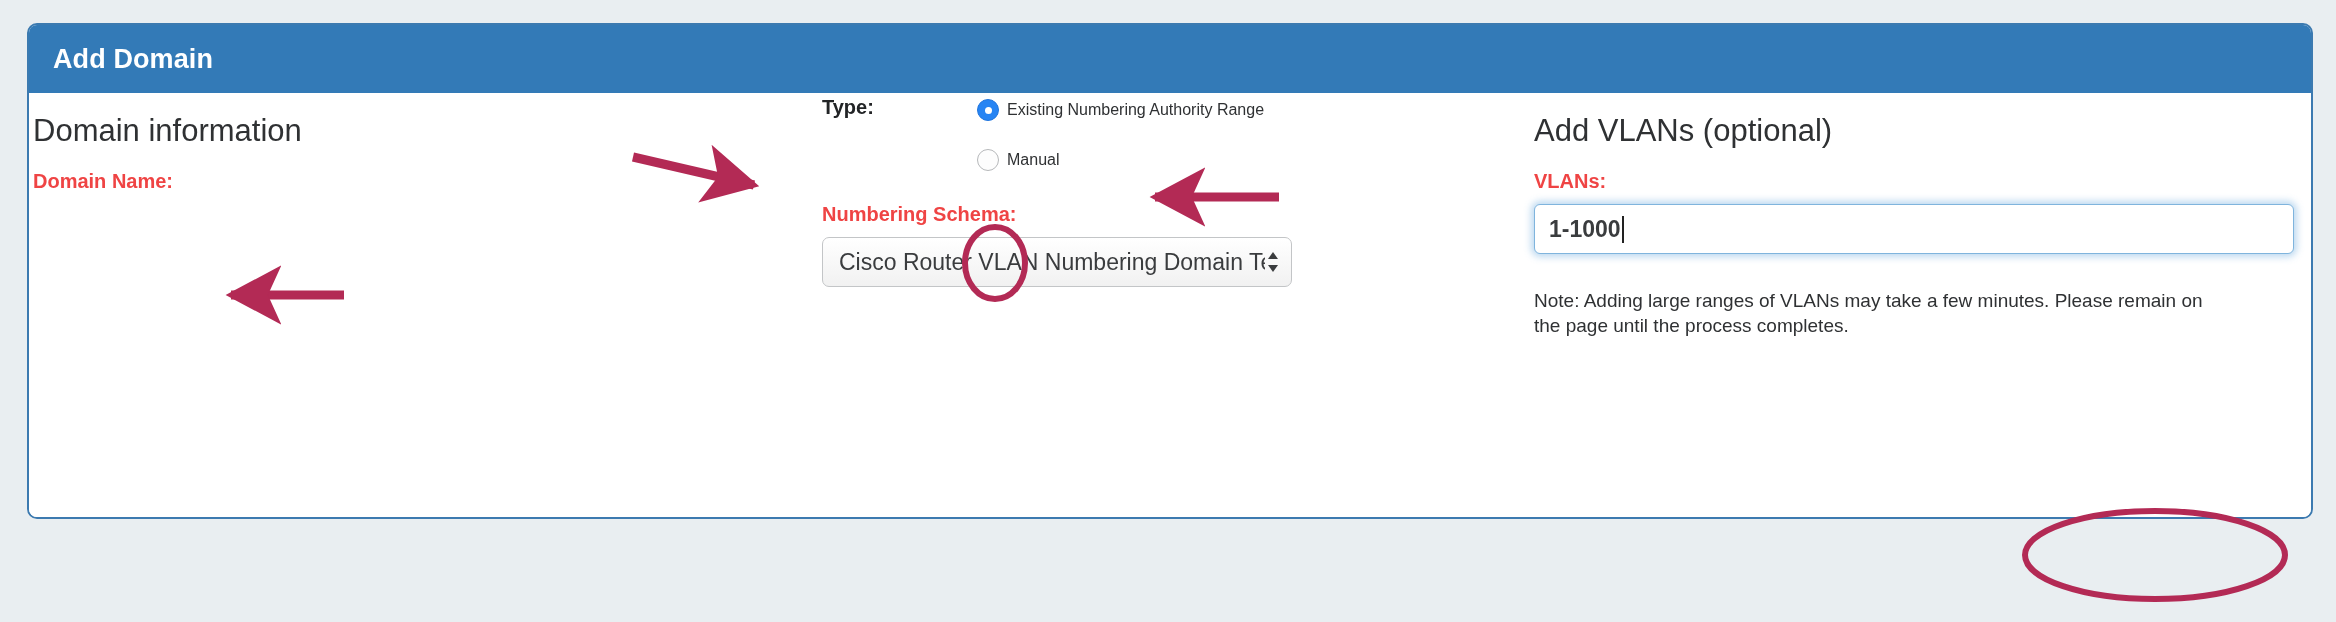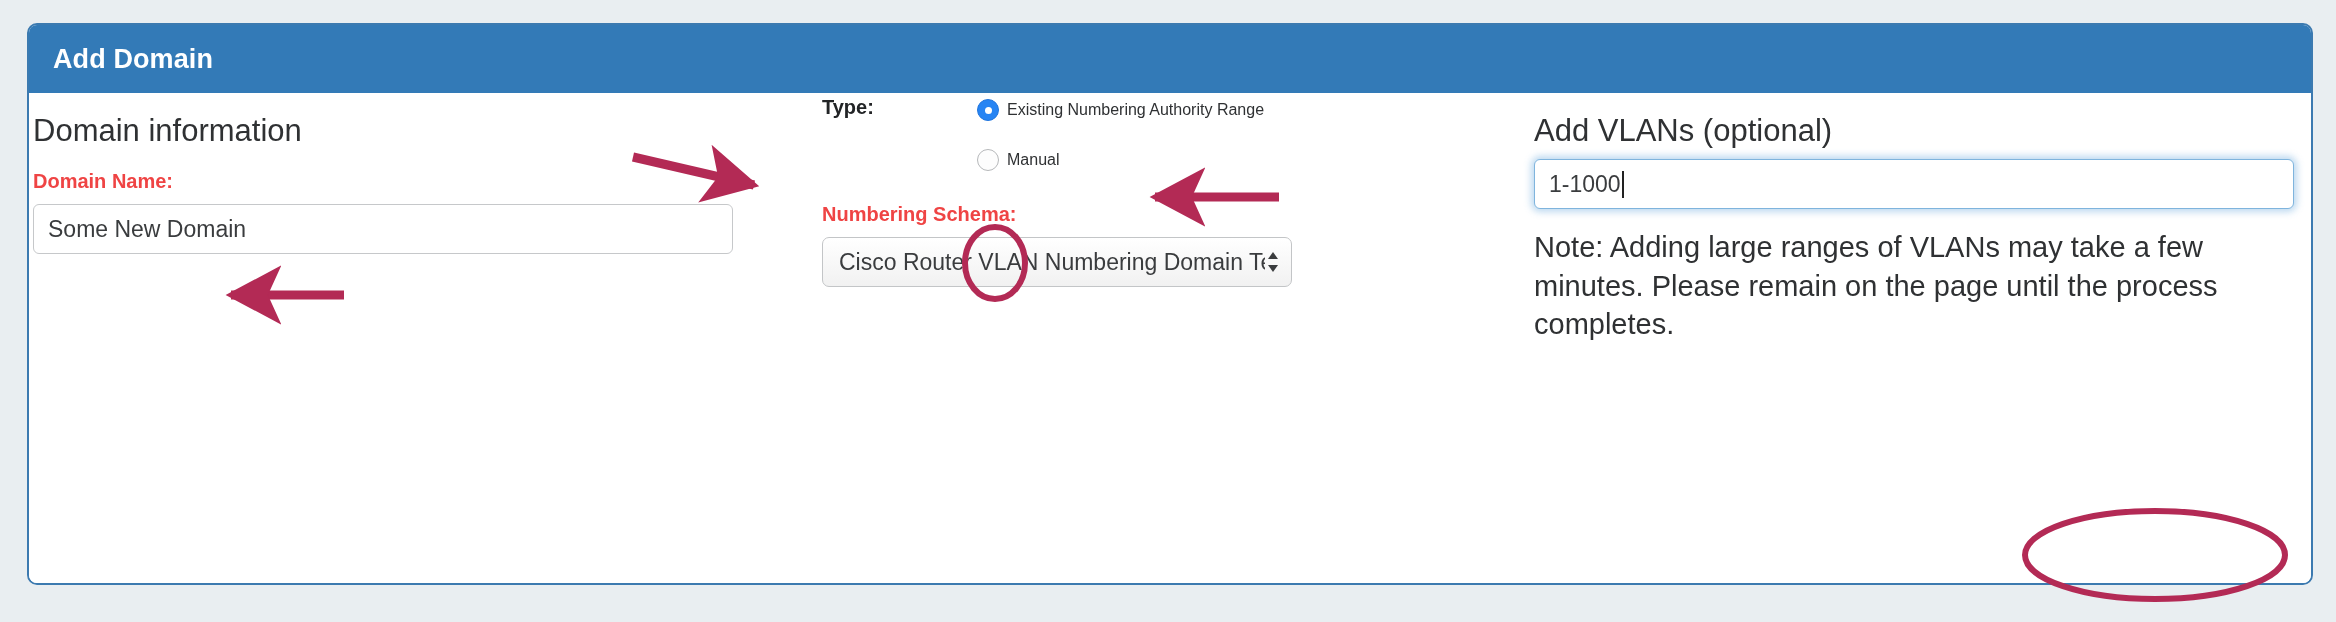--- a/index.html
+++ b/index.html
@@ -14,21 +14,21 @@
     overflow: hidden;
     position: relative;
   }
 
   
   #panel {
     position: absolute;
     left: 27px;
     top: 23px;
     width: 2286px;
-    height: 562px;
+    height: 496px;
     border: 2px solid #3c7ab0;
     border-radius: 10px;
     background: #ffffff;
     box-sizing: border-box;
     overflow: hidden;
   }
   #panel-header {
     height: 68px;
     background: #337ab7;
     display: flex;
@@ -88,20 +88,21 @@
   }
   #domain-name-input {
     width: 700px;
     margin-top: 11px;
   }
   #vlans-input {
     width: 760px;
     margin-top: 11px;
     border: 1px solid #7fb4dd;
     box-shadow: 0 0 7px 3px rgba(108,170,222,0.45);
+    font-weight: bold;
   }
   .caret {
     display: inline-block;
     width: 2px;
     height: 27px;
     background: #222;
     margin-left: 1px;
   }
 
   
@@ -185,23 +186,23 @@
     flex-direction: column;
     align-items: center;
     justify-content: center;
     line-height: 0;
     color: #3a3c3e;
   }
   #schema-stepper svg { display: block; }
 
   
   #vlans-note {
-    margin-top: 19px;
+    margin-top: 34px;
     width: 700px;
-    font-size: 29px;
+    font-size: 19px;
     line-height: 1.33;
     color: #2f3133;
   }
 
   
   #annotations {
     position: absolute;
     left: 0; top: 0;
     width: 2336px; height: 622px;
     pointer-events: none;
@@ -214,23 +215,20 @@
 
   <div id="panel-header">
     <span id="panel-title">Add Domain</span>
   </div>
 
   <div id="panel-body">
 
     <div class="col" id="col-domain-info">
       <div class="section-heading">Domain information</div>
       <div class="field-label">Domain Name:</div>
-      <div class="text-input" id="domain-name-input">
-        <span>Some New Domain</span>
-      </div>
     </div>
 
     <div class="col" id="col-domain-range">
 
       <div id="type-row">
         <div id="type-label">Type:</div>
         <div class="radio-list">
           <div class="radio-row">
             <span class="radio on"></span>
             <span class="radio-label">Existing Numbering Authority Range</span>
@@ -249,20 +247,21 @@
           <svg width="14" height="26" viewBox="0 0 14 26" aria-hidden="true">
             <polygon points="7,3 12,10 2,10" fill="#3a3c3e"></polygon>
             <polygon points="7,23 12,16 2,16" fill="#3a3c3e"></polygon>
           </svg>
         </span>
       </div>
     </div>
 
     <div class="col" id="col-add-vlans">
       <div class="section-heading">Add VLANs (optional)</div>
+      <div class="field-label">VLANs:</div>
       <div class="text-input" id="vlans-input">
         <span>1-1000</span>
           <span class="caret"></span>
       </div>
       <div id="vlans-note">Note: Adding large ranges of VLANs may take a few minutes. Please remain on the page until the process completes.</div>
     </div>
 
   </div>
 </div>
 

